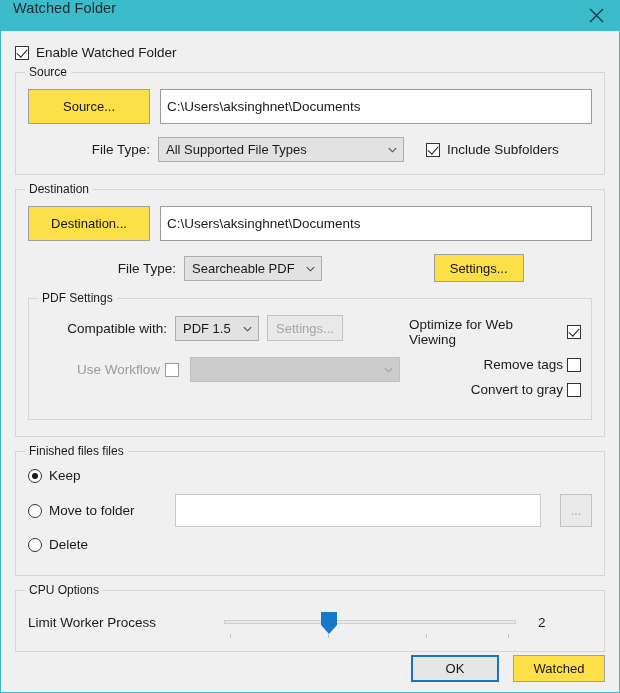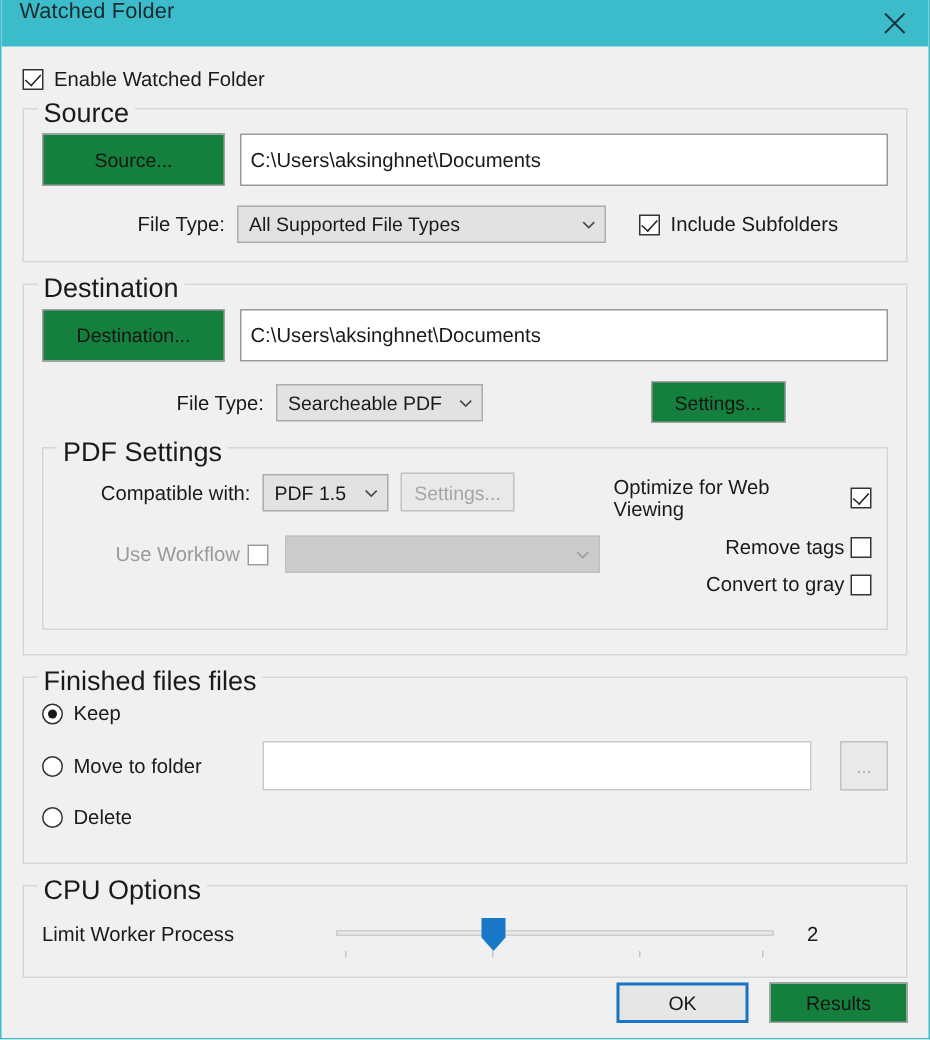--- a/index.html
+++ b/index.html
@@ -104,28 +104,28 @@
     position: relative;
     border: 1px solid #d6d6d6;
     background: transparent;
     margin-bottom: 14px;
   }
   .group > .legend {
     position: absolute;
     top: -8px; left: 9px;
     background: #f0f0f0;
     padding: 0 4px;
-    font-size: 18px;
+    font-size: 12px;
     color: #1a1a1a;
   }
   .group .inner { padding: 16px 12px 12px 12px; }
 
   
   .btn {
-    background: #15803d;
+    background: #fde047;
     border: 1px solid #a0a0a0;
     font-family: "Liberation Sans", sans-serif;
     font-size: 13px;
     color: #151515;
     height: 32px;
     cursor: pointer;
     display: inline-flex;
     align-items: center;
     justify-content: center;
     padding: 0 10px;
@@ -399,17 +399,17 @@
               <path d="M1 1 H17 V14 L9 23 L1 14 Z" fill="#1878c8"></path>
             </svg>
           </div>
         </div>
         <span id="cpu-value">2</span>
       </div>
     </div>
 
     <div id="footer">
       <button class="btn default" id="ok-btn">OK</button>
-      <button class="btn" id="cancel-btn">Results</button>
+      <button class="btn" id="cancel-btn">Watched</button>
     </div>
 
   </div>
 </div>
 
 </body></html>

